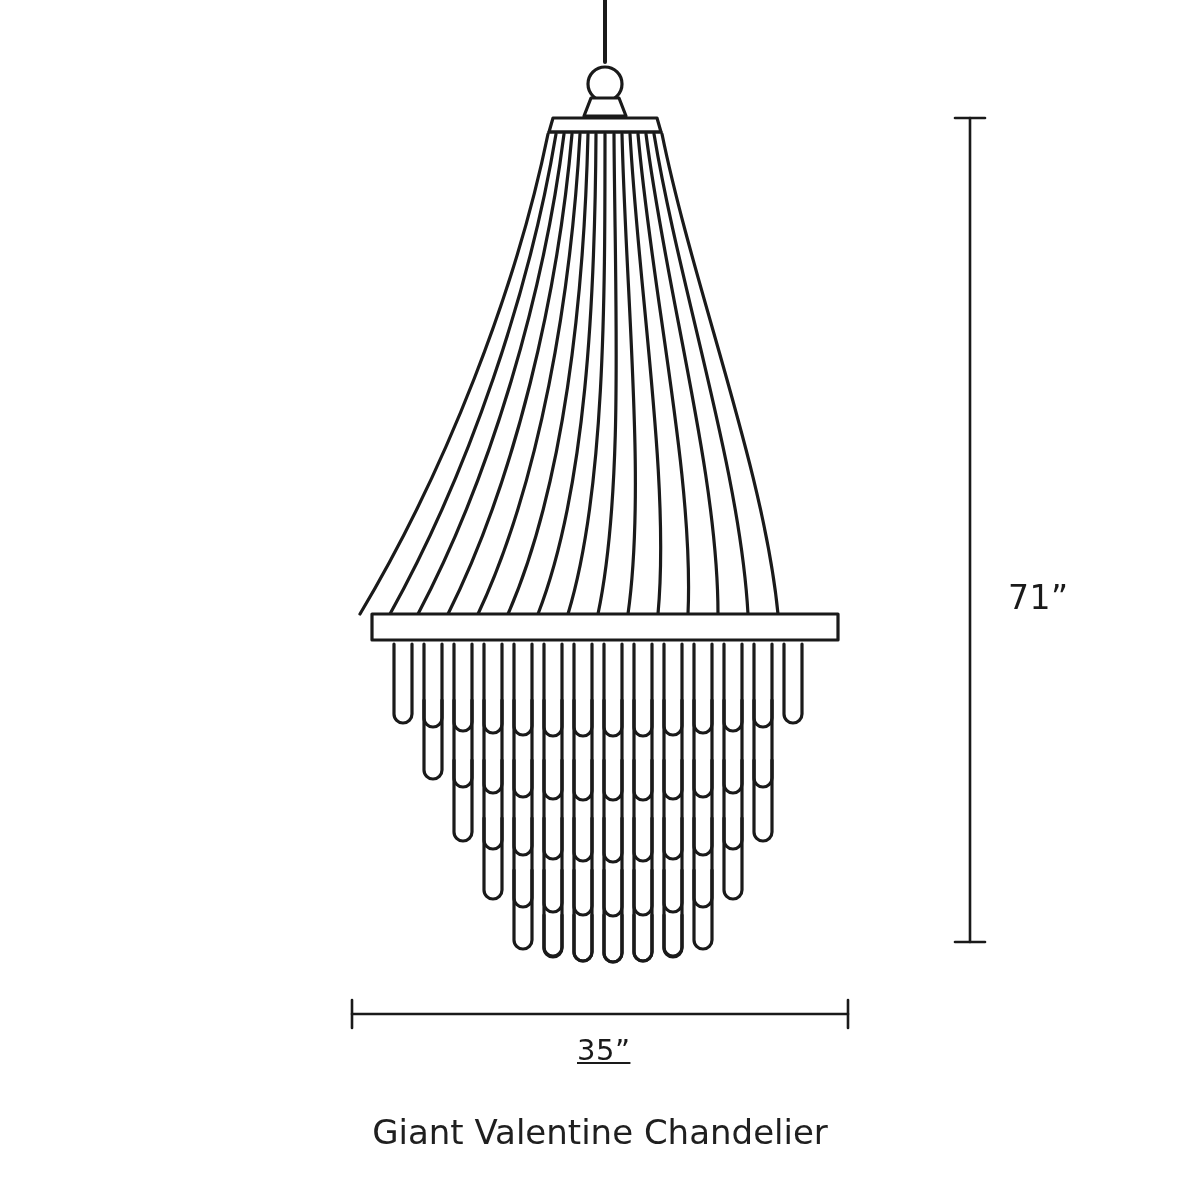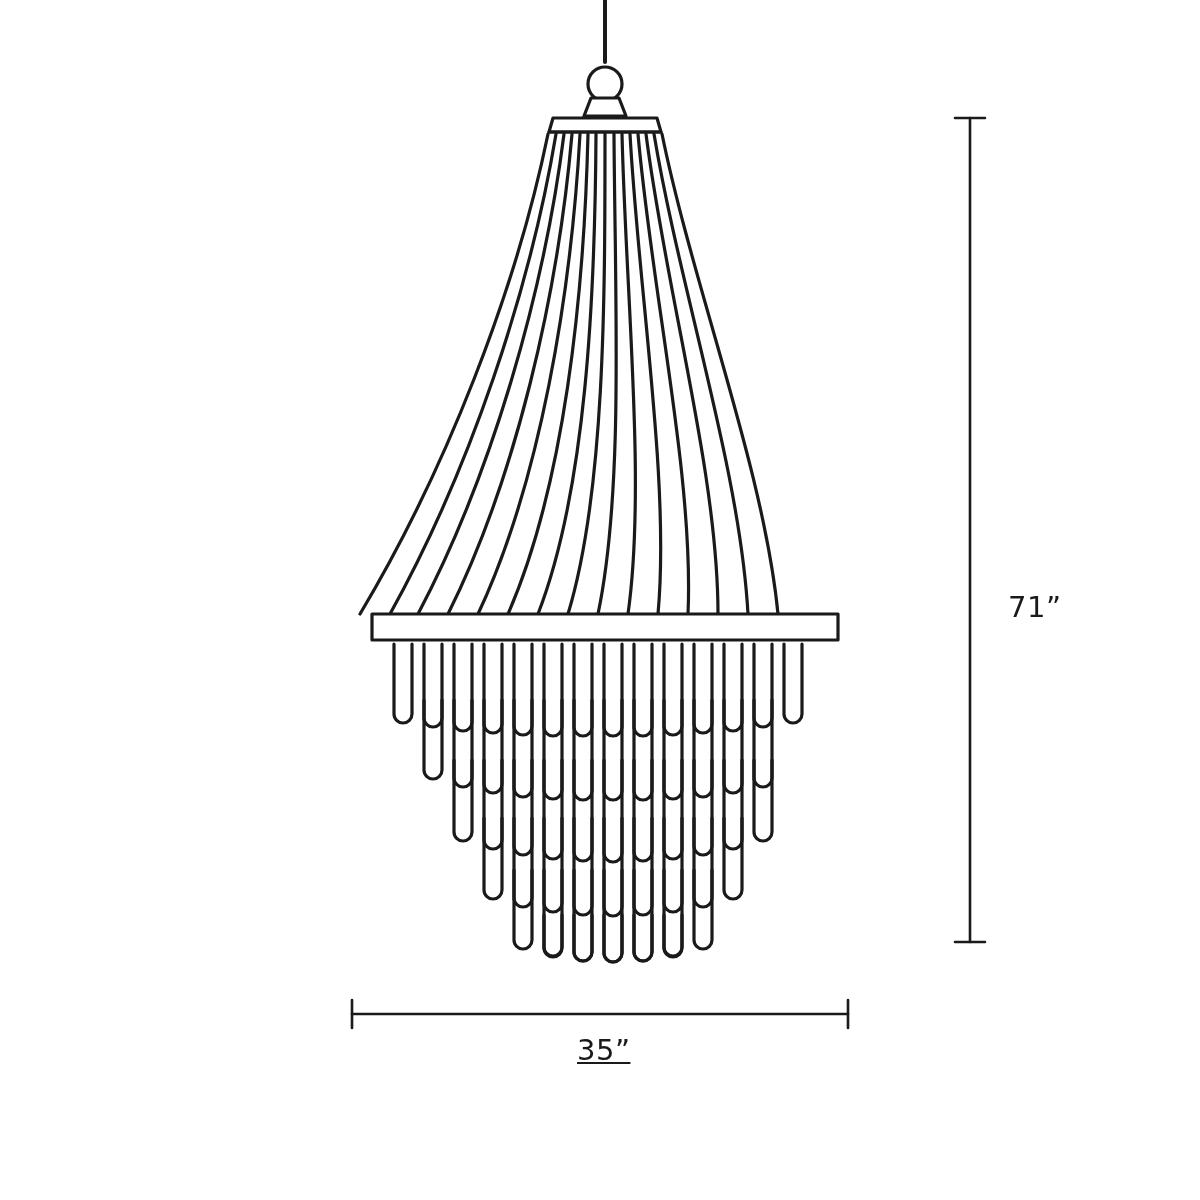--- a/index.html
+++ b/index.html
@@ -23,22 +23,22 @@
     height: 1200px;
   }
   .dim-label {
     position: absolute;
     font-family: "DejaVu Sans", sans-serif;
     color: #1a1a1a;
     white-space: nowrap;
   }
   #height-label {
     left: 1008px;
-    top: 590px;
-    font-size: 29px;
+    top: 578px;
+    font-size: 33px;
     letter-spacing: 0.5px;
   }
   #width-label {
     left: 577px;
     top: 1033px;
     font-size: 29px;
     letter-spacing: 0.5px;
     text-decoration: underline;
   }
   #product-caption {
@@ -183,14 +183,15 @@
         <line x1="848" y1="1000" x2="848" y2="1028"></line>
       </g>
 
     </g>
   </svg>
 
   <div class="dim-label" id="height-label">71”</div>
 
   <div class="dim-label" id="width-label">35”</div>
 
+  <div id="product-caption">Giant Valentine Chandelier</div>
 
 </div>
 
 </body></html>

